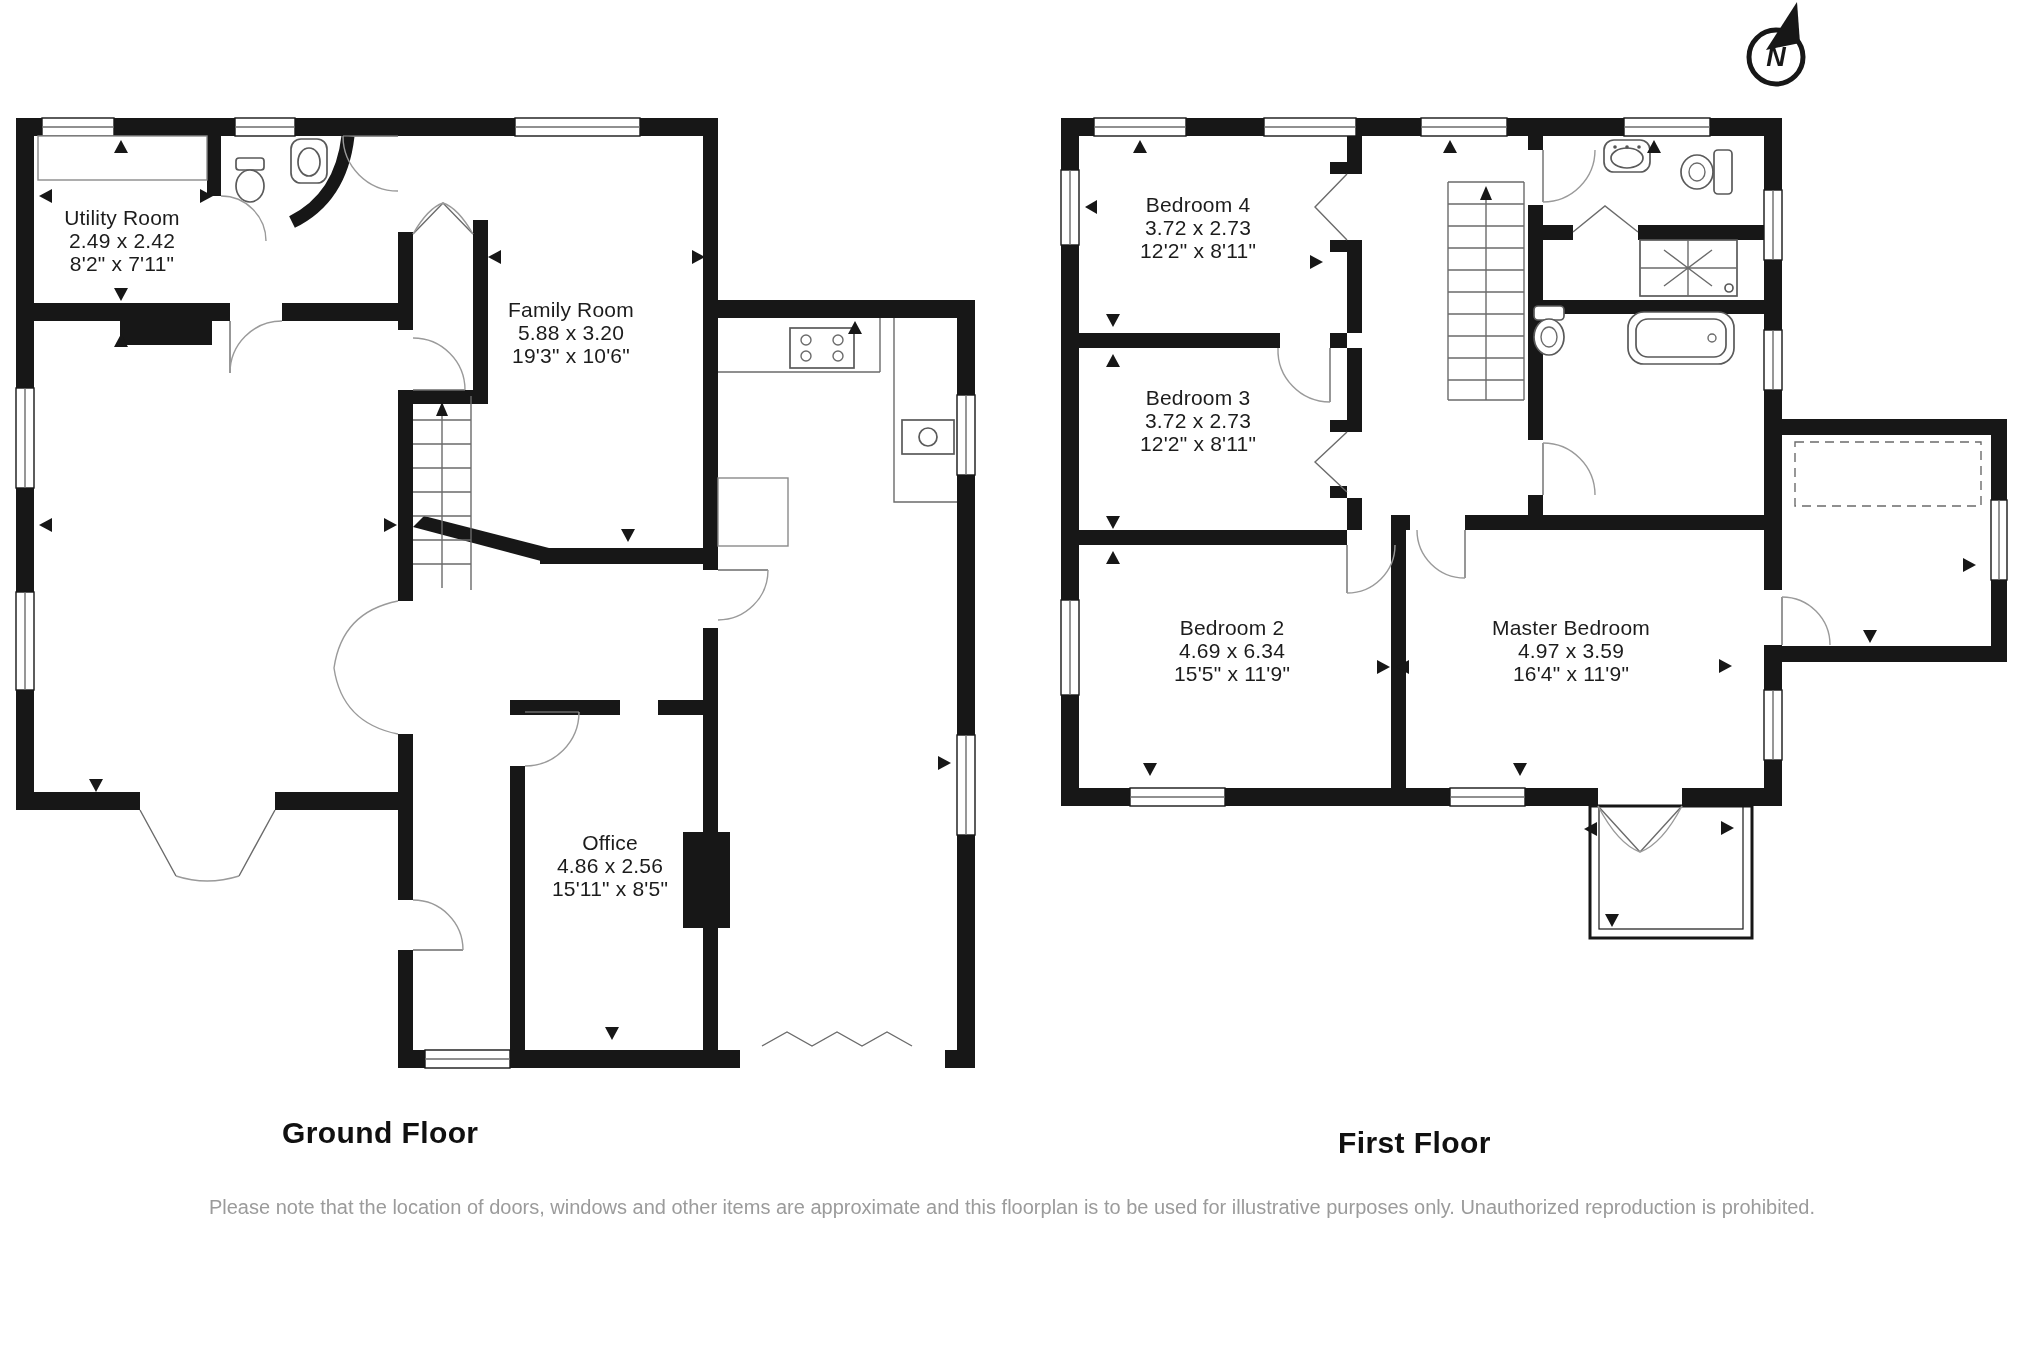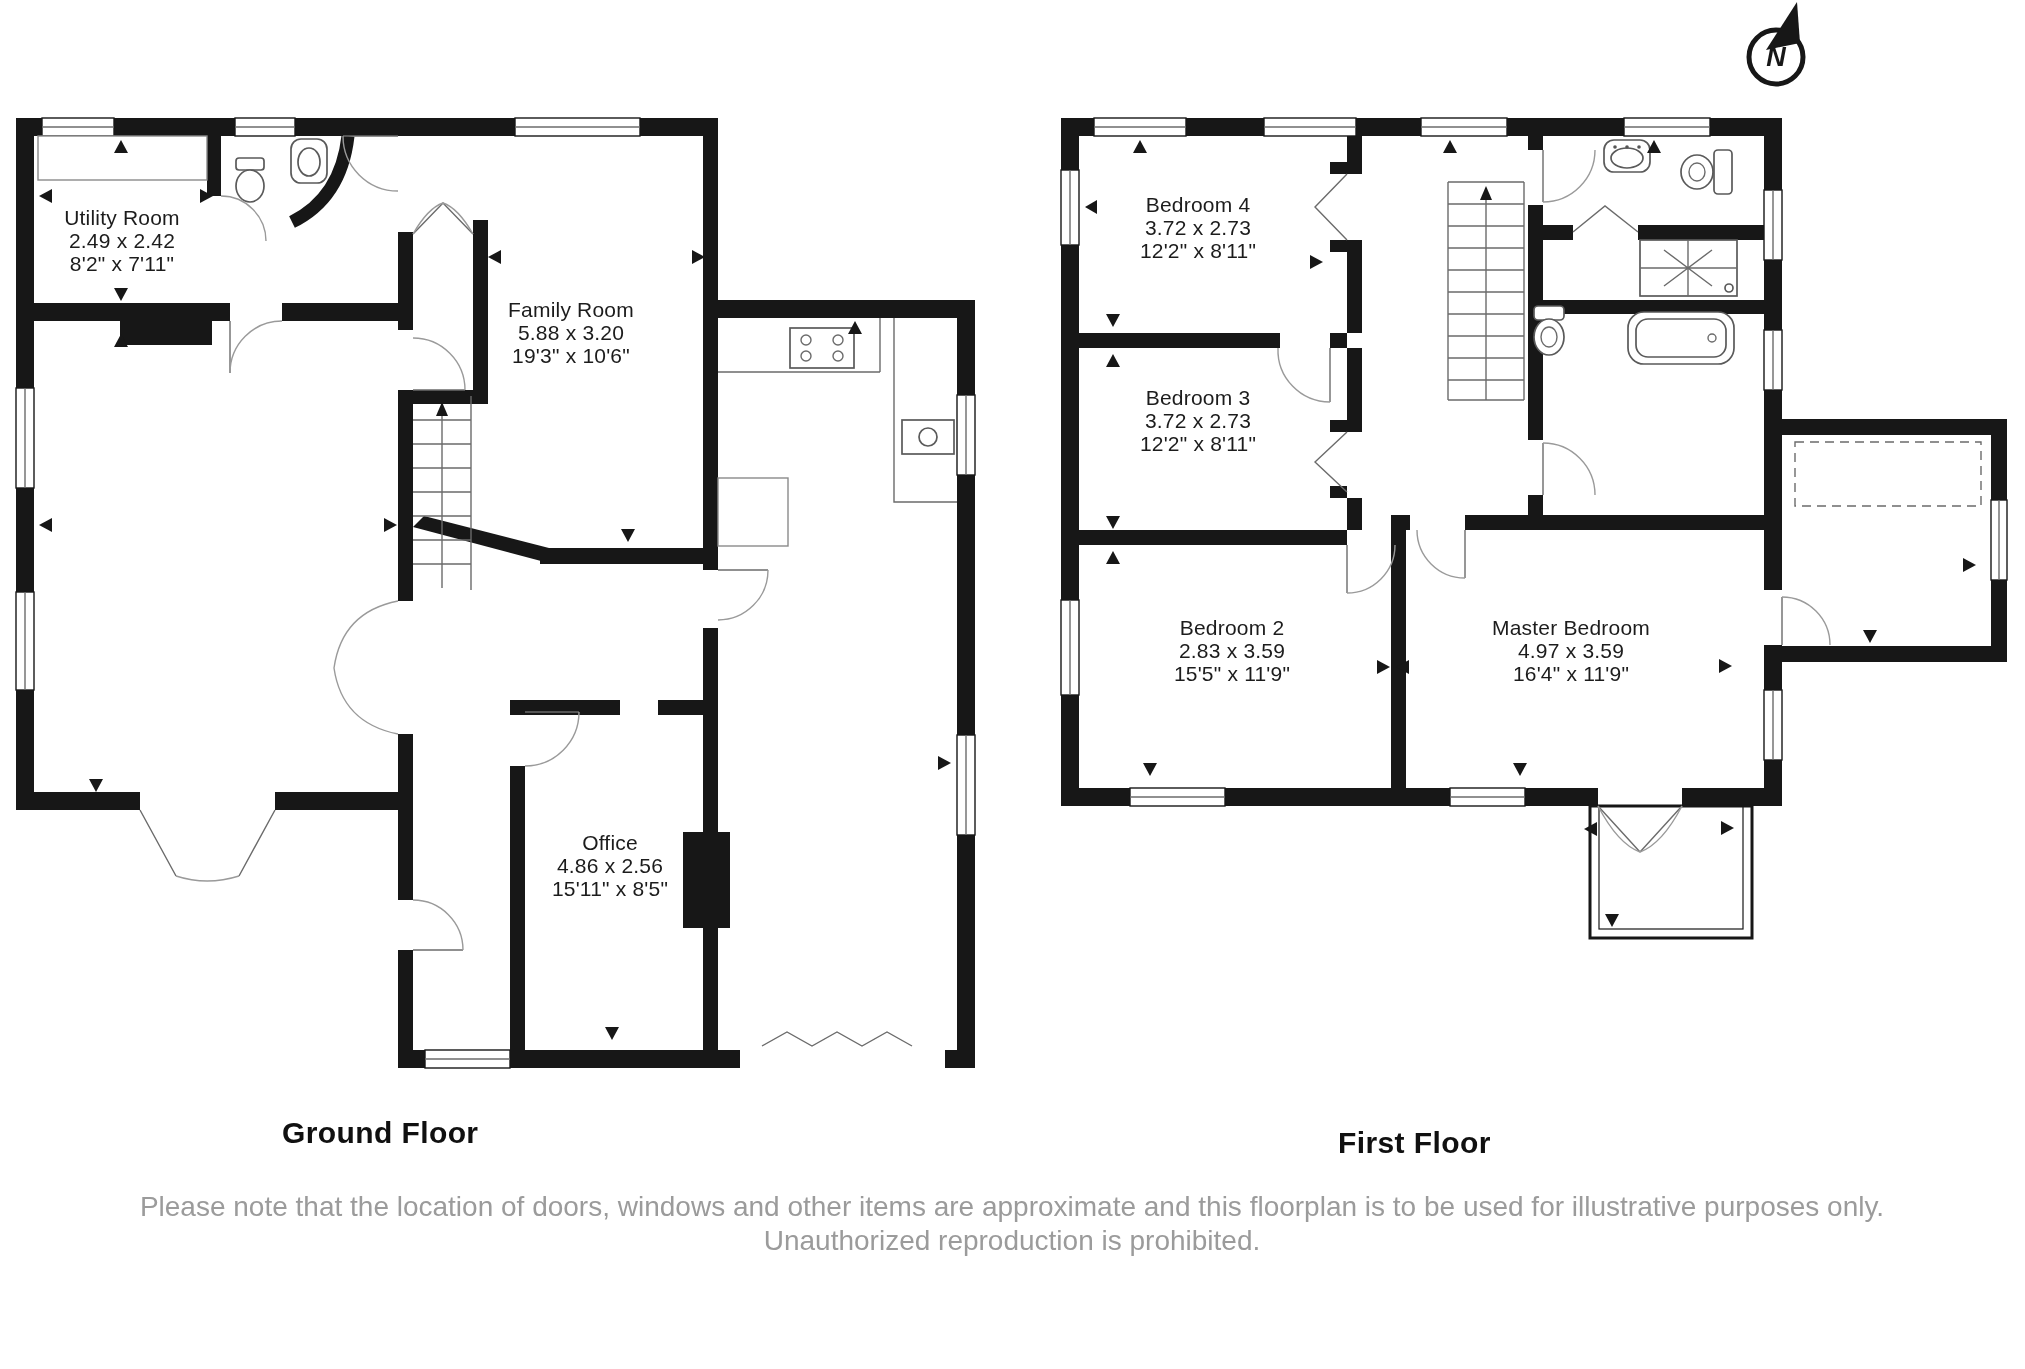--- a/index.html
+++ b/index.html
@@ -14,21 +14,21 @@
   .fix{fill:#ffffff;stroke:#5a5a5a;stroke-width:1.7;}
   .arc{fill:none;stroke:#9a9a9a;stroke-width:1.4;}
   .tri{fill:#171717;}
   .dash{fill:none;stroke:#6b6b6b;stroke-width:1.4;stroke-dasharray:9 6;}
   .rail{fill:none;stroke:#171717;}
   .room-label{position:absolute;width:280px;margin-left:-140px;text-align:center;
     font-size:21px;line-height:23px;color:#1c1c1c;letter-spacing:.2px;}
   .floor-title{position:absolute;width:420px;margin-left:-210px;text-align:left;
     font-size:30px;font-weight:bold;color:#101010;letter-spacing:.4px;}
   .disclaimer{position:absolute;left:62px;top:1190px;width:1900px;text-align:center;
-    font-size:28px;line-height:34px;color:#9b9b9b;}
+    font-size:20px;line-height:34px;color:#9b9b9b;}
   .north-label{position:absolute;left:1776px;top:58px;transform:translate(-50%,-52%);
     font-size:27px;font-weight:bold;font-style:italic;color:#171717;}
 </style>
 </head>
 <body>
 
 <div id="stage">
 
 <svg width="2025" height="1369" viewBox="0 0 2025 1369">
 
@@ -322,21 +322,21 @@
 </div>
 
 <div class="room-label" style="left:1198px;top:386px">
   <div>Bedroom 3</div>
   <div>3.72 x 2.73</div>
   <div>12'2" x 8'11"</div>
 </div>
 
 <div class="room-label" style="left:1232px;top:616px">
   <div>Bedroom 2</div>
-  <div>2.83 x 3.59</div>
+  <div>4.69 x 6.34</div>
   <div>15'5" x 11'9"</div>
 </div>
 
 <div class="room-label" style="left:1571px;top:616px">
   <div>Master Bedroom</div>
   <div>4.97 x 3.59</div>
   <div>16'4" x 11'9"</div>
 </div>
 
 

